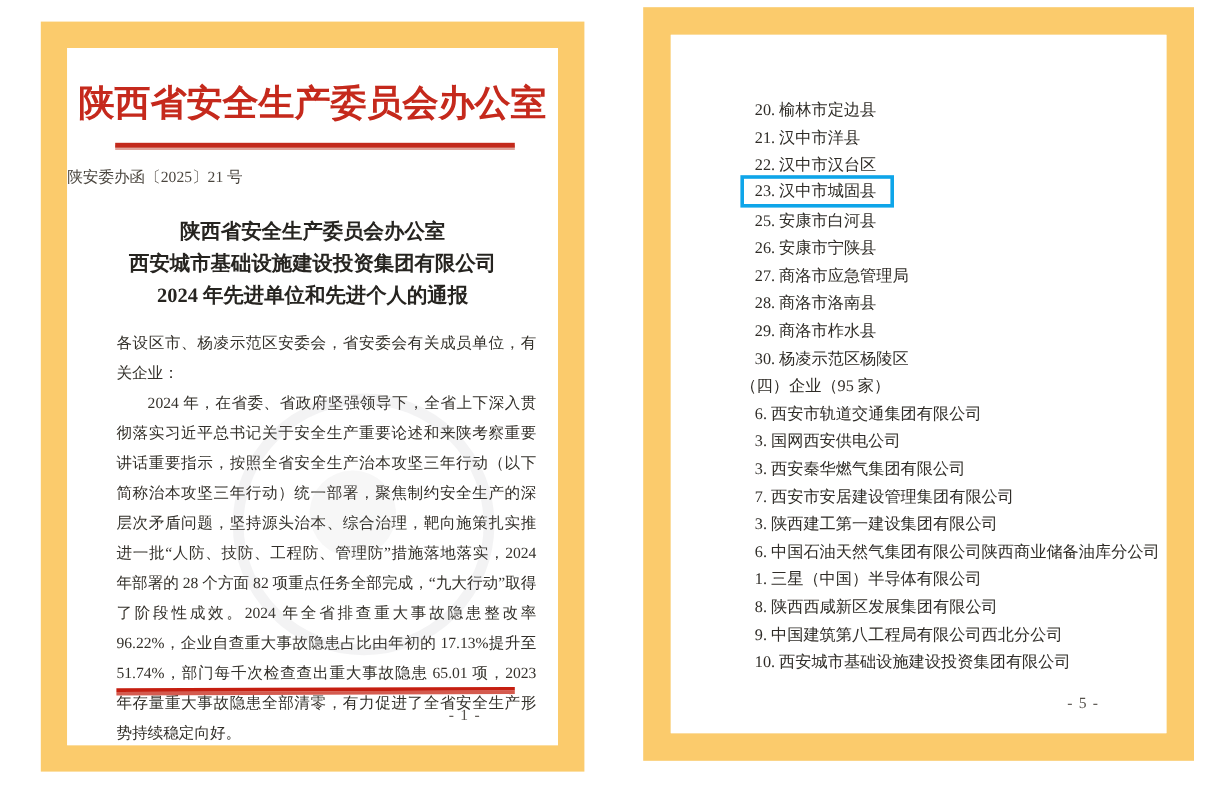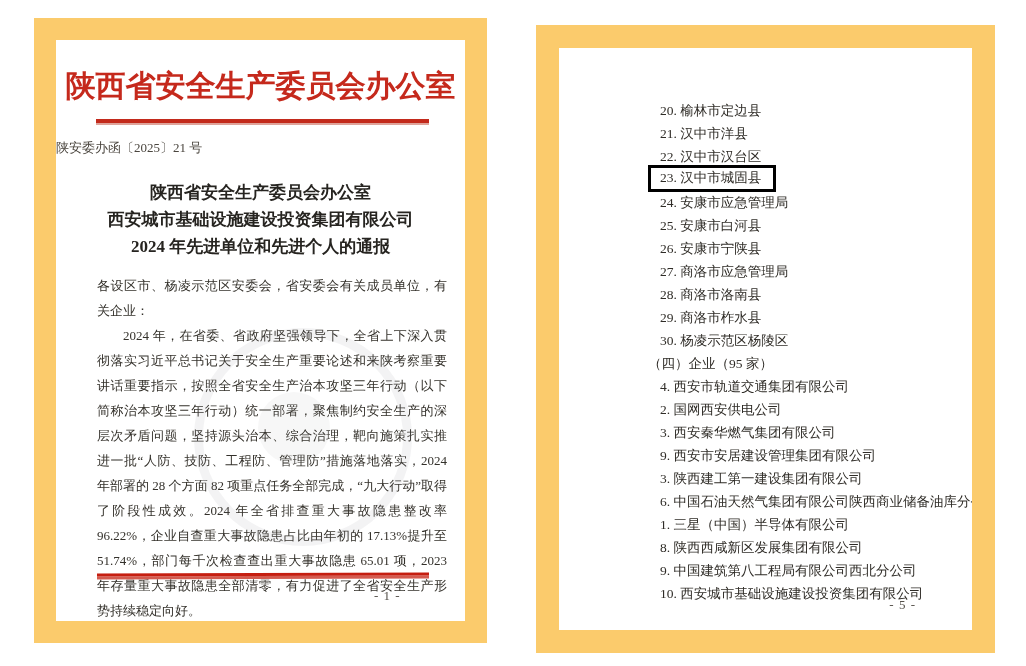--- a/index.html
+++ b/index.html
@@ -17,21 +17,21 @@
     background: #ffffff;
     overflow: hidden;
   }
   .page {
     position: absolute;
     box-sizing: border-box;
     background: #ffffff;
     border: 22px solid #fbcb6c;
   }
   .frame-left  { left: 34px;  top: 18px; width: 453px; height: 625px; }
-  .frame-right { left: 536px; top: 25px; width: 459px; height: 628px; border-width: 23px; padding-left: 31px; }
+  .frame-right { left: 536px; top: 6px; width: 459px; height: 628px; border-width: 23px; }
   .page-inner {
     position: relative;
     width: 100%;
     height: 100%;
     background: #ffffff;
     overflow: hidden;
   }
 
   
   .agency-title {
@@ -120,21 +120,21 @@
   }
   .row {
     height: 23px;
     line-height: 23px;
     white-space: nowrap;
     overflow: visible;
   }
   .row.section { margin-left: -12px; }
   .redbox {
     display: inline-block;
-    border: 3px solid #000000;
+    border: 3px solid #0ea5e9;
     padding: 0 12px 1px 9px;
     margin: -3px 0 0 -12px;
     line-height: 20px;
     vertical-align: top;
   }
 </style>
 </head>
 <body>
 
 <div class="canvas">
@@ -163,32 +163,31 @@
     </div>
   </div>
 
   <div class="page frame-right">
     <div class="page-inner">
       <div class="list">
         <div class="row">20. 榆林市定边县</div>
         <div class="row">21. 汉中市洋县</div>
         <div class="row">22. 汉中市汉台区</div>
         <div class="row"><span class="redbox">23. 汉中市城固县</span></div>
-        <div class="row">24. 安康市应急管理局</div>
         <div class="row">25. 安康市白河县</div>
         <div class="row">26. 安康市宁陕县</div>
         <div class="row">27. 商洛市应急管理局</div>
         <div class="row">28. 商洛市洛南县</div>
         <div class="row">29. 商洛市柞水县</div>
         <div class="row">30. 杨凌示范区杨陵区</div>
         <div class="row section">（四）企业（95 家）</div>
-        <div class="row">4. 西安市轨道交通集团有限公司</div>
-        <div class="row">2. 国网西安供电公司</div>
+        <div class="row">6. 西安市轨道交通集团有限公司</div>
+        <div class="row">3. 国网西安供电公司</div>
         <div class="row">3. 西安秦华燃气集团有限公司</div>
-        <div class="row">9. 西安市安居建设管理集团有限公司</div>
+        <div class="row">7. 西安市安居建设管理集团有限公司</div>
         <div class="row">3. 陕西建工第一建设集团有限公司</div>
         <div class="row">6. 中国石油天然气集团有限公司陕西商业储备油库分公司</div>
         <div class="row">1. 三星（中国）半导体有限公司</div>
         <div class="row">8. 陕西西咸新区发展集团有限公司</div>
         <div class="row">9. 中国建筑第八工程局有限公司西北分公司</div>
         <div class="row">10. 西安城市基础设施建设投资集团有限公司</div>
       </div>
       <div class="page-num page-num-right">- 5 -</div>
     </div>
   </div>

